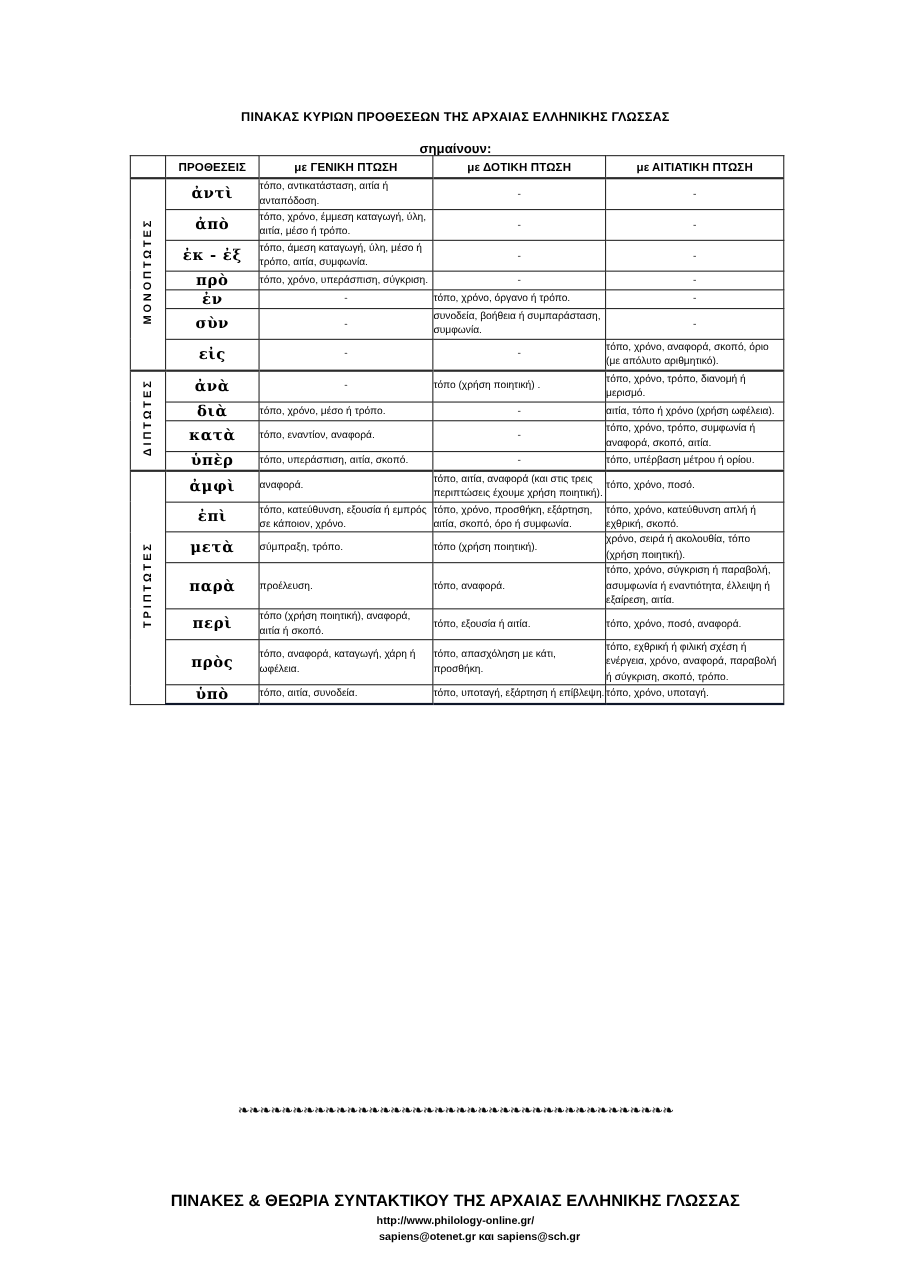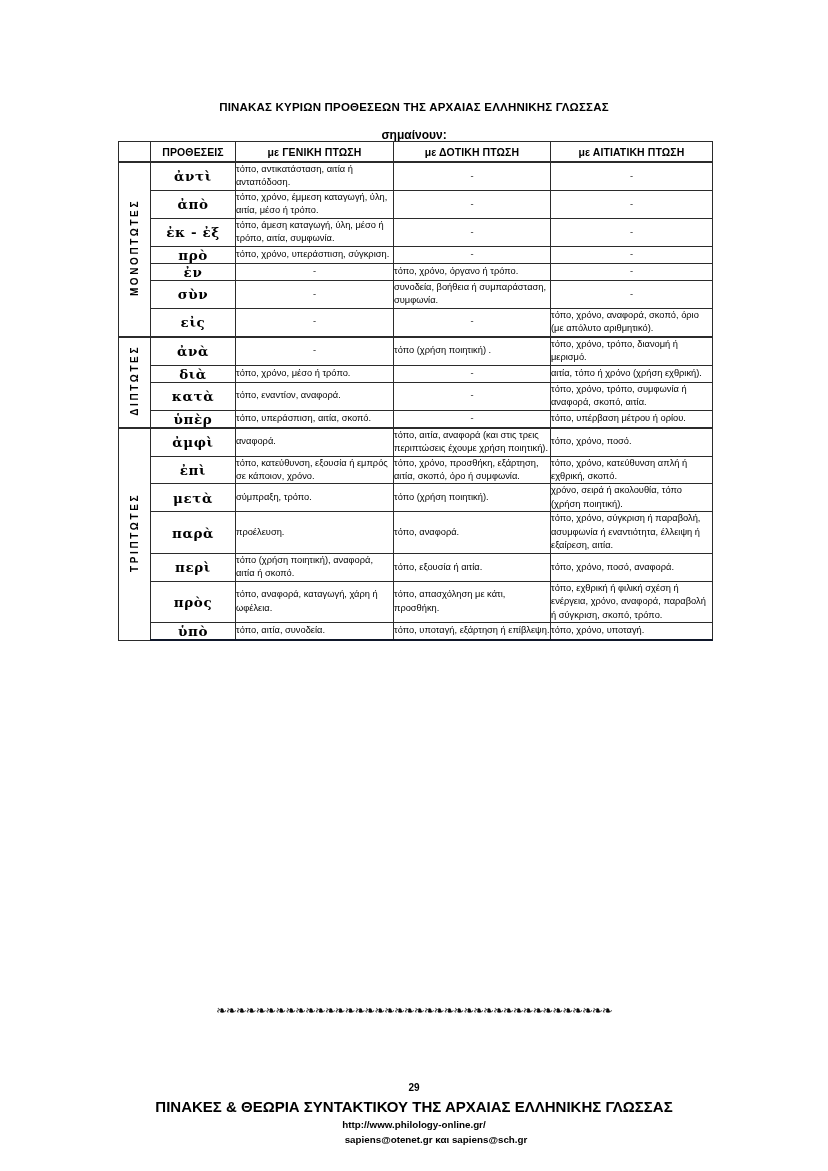--- a/index.html
+++ b/index.html
@@ -258,21 +258,21 @@
             <td class="section-cell" rowspan="4"><span class="section-label">ΔΙΠΤΩΤΕΣ</span></td>
             <td class="prep-cell">ἀνὰ</td>
             <td class="mean dash">-</td>
             <td class="mean">τόπο (χρήση ποιητική) .</td>
             <td class="mean">τόπο, χρόνο, τρόπο, διανομή ή μερισμό.</td>
           </tr>
           <tr>
             <td class="prep-cell">διὰ</td>
             <td class="mean">τόπο, χρόνο, μέσο ή τρόπο.</td>
             <td class="mean dash">-</td>
-            <td class="mean">αιτία, τόπο ή χρόνο (χρήση εχθρική).</td>
+            <td class="mean">αιτία, τόπο ή χρόνο (χρήση ωφέλεια).</td>
           </tr>
           <tr>
             <td class="prep-cell">κατὰ</td>
             <td class="mean">τόπο, εναντίον, αναφορά.</td>
             <td class="mean dash">-</td>
             <td class="mean">τόπο, χρόνο, τρόπο, συμφωνία ή αναφορά, σκοπό, αιτία.</td>
           </tr>
           <tr>
             <td class="prep-cell">ὑπὲρ</td>
             <td class="mean">τόπο, υπεράσπιση, αιτία, σκοπό.</td>
@@ -322,19 +322,18 @@
             <td class="mean">τόπο, υποταγή, εξάρτηση ή επίβλεψη.</td>
             <td class="mean">τόπο, χρόνο, υποταγή.</td>
           </tr>
         </tbody>
     </table>
   </div>
 
   <div class="ornament">❧❧❧❧❧❧❧❧❧❧❧❧❧❧❧❧❧❧❧❧❧❧❧❧❧❧❧❧❧❧❧❧❧❧❧❧❧❧❧❧</div>
 
   <div class="footer">
-    <div class="page-num">29</div>
     <div class="f-line">ΠΙΝΑΚΕΣ &amp; ΘΕΩΡΙΑ ΣΥΝΤΑΚΤΙΚΟΥ ΤΗΣ ΑΡΧΑΙΑΣ ΕΛΛΗΝΙΚΗΣ ΓΛΩΣΣΑΣ</div>
     <div class="f-url">http://www.philology-online.gr/</div>
     <div class="f-mail">sapiens@otenet.gr και sapiens@sch.gr</div>
   </div>
 
 </div>
 
 </body></html>

